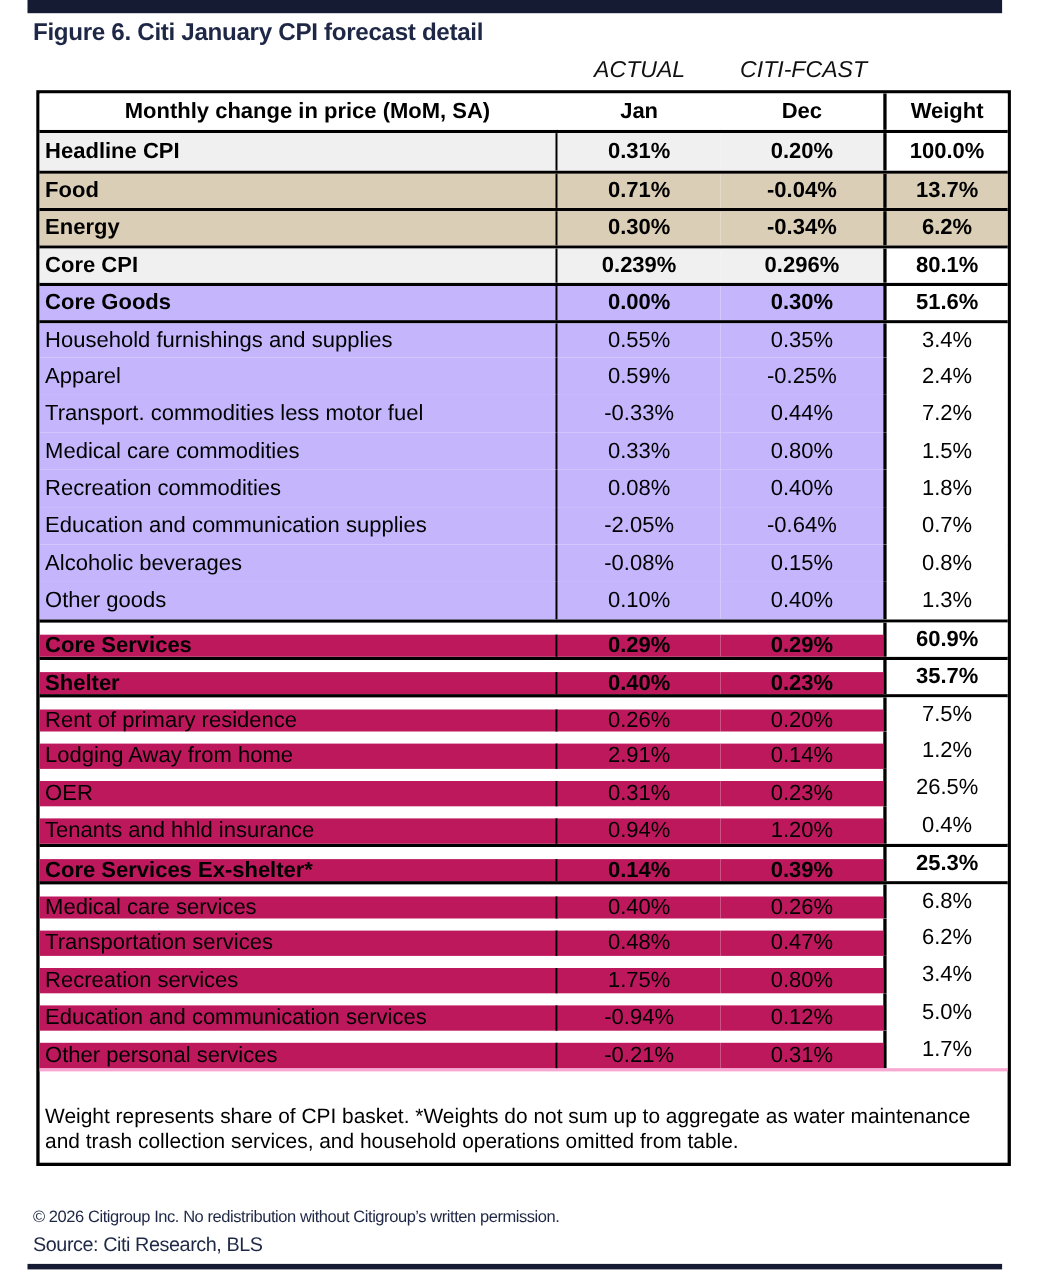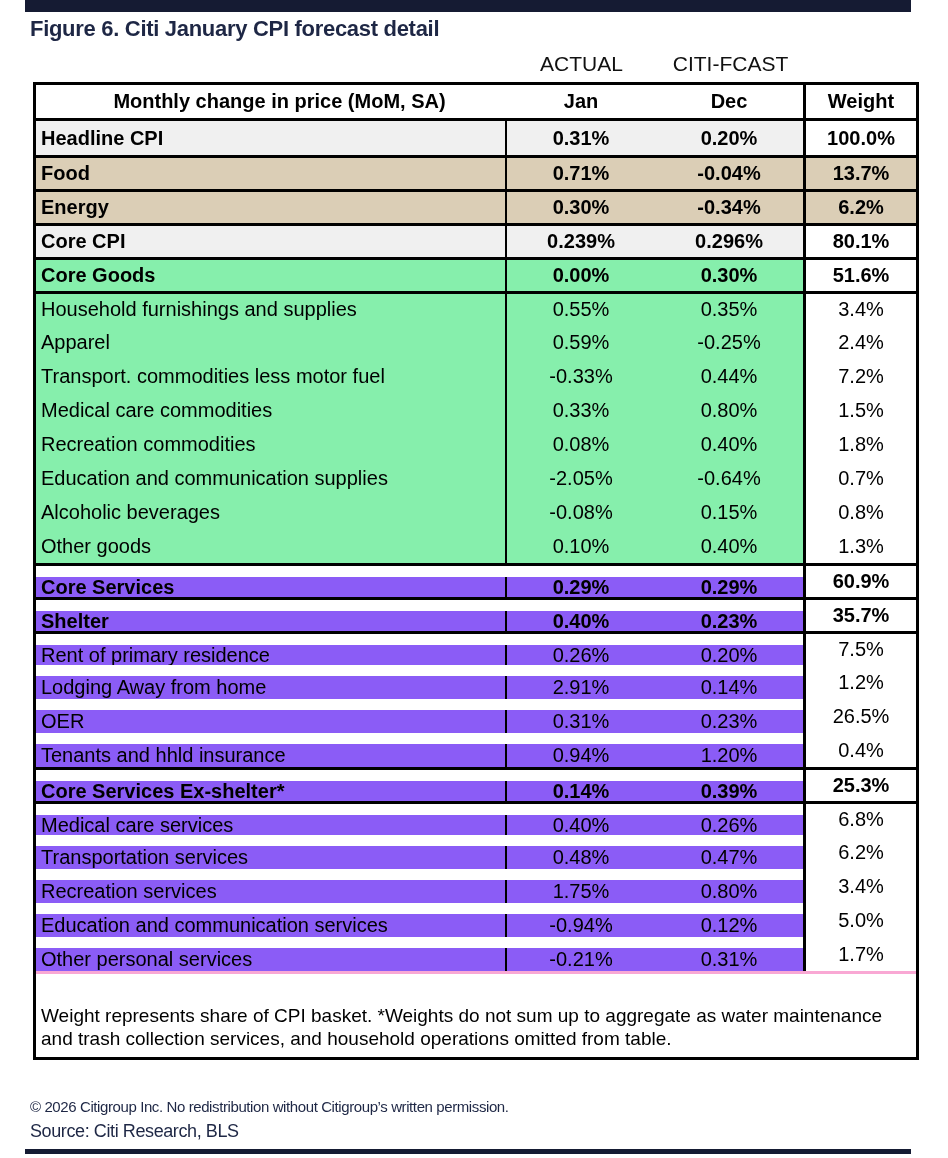--- a/index.html
+++ b/index.html
@@ -12,21 +12,21 @@
   #bottom-bar{top:1149px;height:5px;}
   #fig-title{
     position:absolute;left:30px;top:16px;width:880px;
     font-size:22px;font-weight:bold;color:#1e2745;letter-spacing:-0.3px;
   }
   #col-group-labels{
     position:absolute;left:33px;top:52px;width:886px;height:26px;
     display:flex;font-size:21px;color:#111;
   }
   #col-group-labels .spacer{width:474px;}
-  #col-group-labels .glabel{width:149px;text-align:center;white-space:nowrap;}
+  #col-group-labels .glabel{width:149px;text-align:center;white-space:nowrap;font-style:italic;}
   #cpi-table{
     position:absolute;left:33px;top:82px;width:886px;
     border:3px solid #000;box-sizing:border-box;background:#fff;
   }
   .trow{
     display:grid;grid-template-columns:471px 148px 148px 113px;
     height:34px;box-sizing:border-box;
   }
   .trow.bt{border-top:3px solid #000;}
   .trow>div{
@@ -35,22 +35,22 @@
   }
   .cell-lbl{justify-content:flex-start;padding-left:5px;border-right:2px solid #000;}
   .cell-num{justify-content:center;}
   .cell-wt{justify-content:center;border-left:3px solid #000;background:#fff;}
   .trow.b>div{font-weight:bold;}
   #header-row{height:36px;border-bottom:3px solid #000;}
   #header-row>div{font-weight:bold;background:#fff;}
   #header-row .cell-lbl{justify-content:center;padding-left:16px;border-right:none;}
   .c-gray  .cell-lbl,.c-gray  .cell-num{background:#f0f0f0;}
   .c-tan   .cell-lbl,.c-tan   .cell-num{background:#dbceb6;}
-  .c-blue  .cell-lbl,.c-blue  .cell-num{background:#86efac;}
-  .c-peach .cell-lbl,.c-peach .cell-num{background:#8b5cf6;margin-top:11px;}
+  .c-blue  .cell-lbl,.c-blue  .cell-num{background:#c4b5fd;}
+  .c-peach .cell-lbl,.c-peach .cell-num{background:#be185d;margin-top:11px;}
   .cell-wt.tinted{background:#dbceb6;}
   #footnote-row{
     border-top:3px solid #f9a8d4;height:86px;box-sizing:border-box;
     display:flex;align-items:flex-end;padding:4px 4px 6px 5px;
     font-size:19px;line-height:1.2;color:#000;
   }
   #copyright-line{
     position:absolute;left:30px;top:1098px;width:890px;
     font-size:15px;color:#1e2745;letter-spacing:-0.4px;
   }

